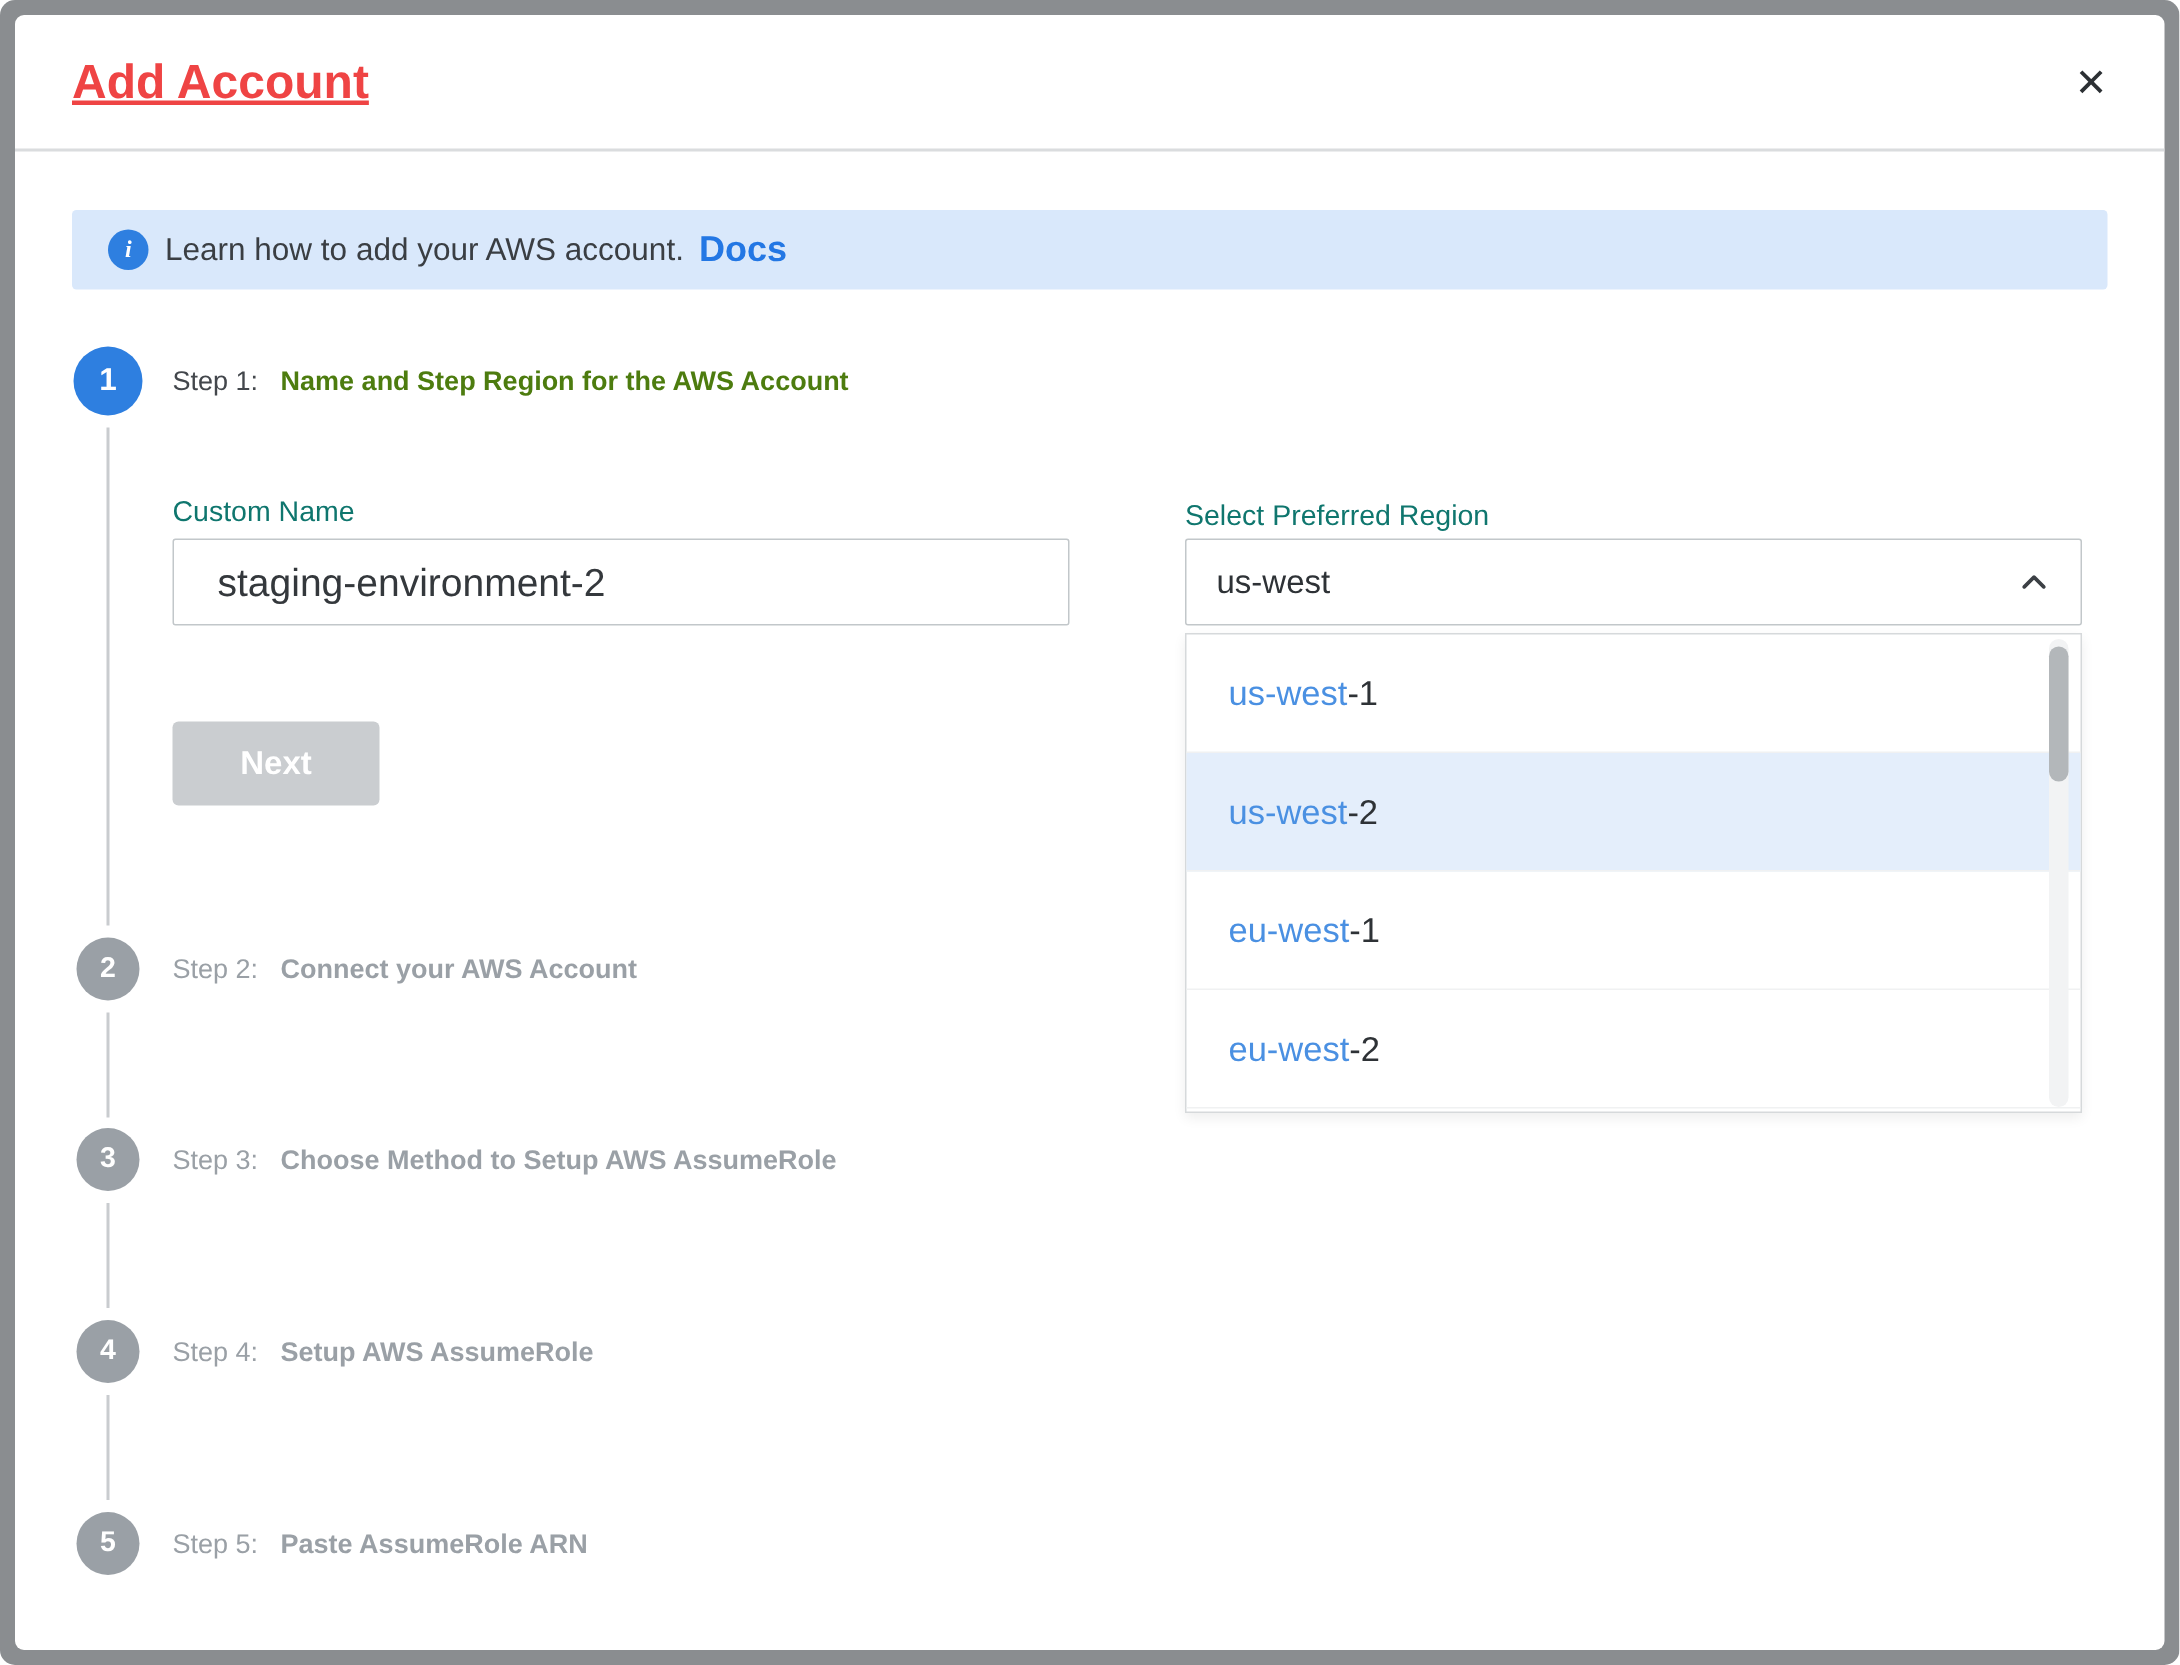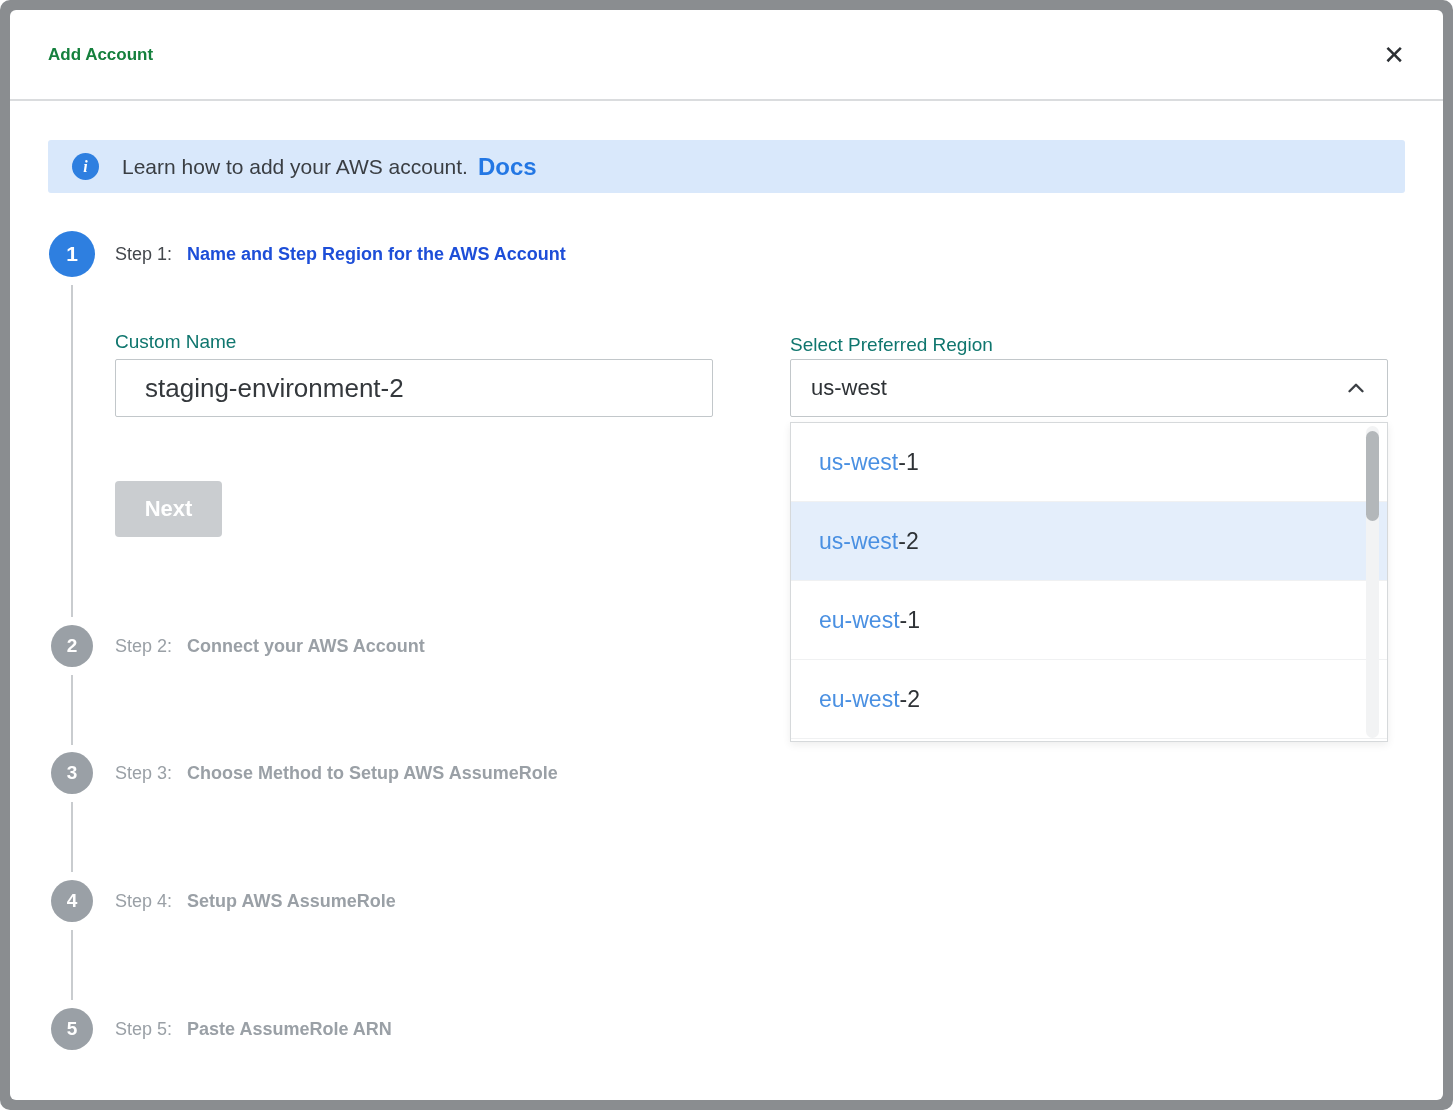--- a/index.html
+++ b/index.html
@@ -1,44 +1,44 @@
 <!DOCTYPE html>
 <html><head>
 <meta charset="utf-8">
 <style>
   html,body{margin:0;padding:0;}
   body{width:1453px;height:1110px;font-family:"Liberation Sans",sans-serif;background:#ffffff;}
   .frame{position:relative;width:1453px;height:1110px;background:#8a8d90;border-radius:10px;overflow:hidden;}
   .modal{position:absolute;left:10px;top:10px;right:10px;bottom:10px;background:#ffffff;border-radius:6px;overflow:hidden;}
 
   .modal-header{position:absolute;left:0;top:0;right:0;height:91px;border-bottom:2px solid #dadcde;display:flex;align-items:center;justify-content:space-between;padding:0 38px;box-sizing:border-box;}
-  .modal-title{font-size:17px;font-weight:700;color:#15803d;}
+  .modal-title{font-size:32px;font-weight:700;color:#ef4444;text-decoration:underline;}
   .close-btn{background:none;border:none;font-size:26px;color:#2c3034;cursor:pointer;padding:0;line-height:1;font-family:"Liberation Sans",sans-serif;}
 
   .banner{position:absolute;left:38px;right:38px;top:130px;height:53px;background:#d9e8fb;border-radius:3px;display:flex;align-items:center;padding-left:24px;box-sizing:border-box;}
   .info-icon{width:27px;height:27px;border-radius:50%;background:#2e7fe0;color:#fff;display:flex;align-items:center;justify-content:center;font-size:16px;font-weight:700;font-family:"Liberation Serif",serif;font-style:italic;flex:0 0 27px;}
-  .banner-text{margin-left:23px;font-size:21px;color:#3a3e43;}
+  .banner-text{margin-left:11px;font-size:21px;color:#3a3e43;}
   .docs-link{margin-left:10px;font-size:24px;font-weight:700;color:#2377e4;text-decoration:none;cursor:pointer;}
 
   .step-circle{position:absolute;border-radius:50%;color:#fff;display:flex;align-items:center;justify-content:center;}
   .step-circle.active{left:39px;top:221px;width:46px;height:46px;background:#2e7fe0;font-size:21px;font-weight:600;}
   .step-circle.inactive{left:41px;width:42px;height:42px;background:#9aa0a6;font-size:19px;font-weight:600;}
 
   .step-header{position:absolute;left:105px;height:46px;display:flex;align-items:center;font-size:18px;white-space:nowrap;}
   .step-label{font-weight:400;margin-right:15px;}
   .step-title{font-weight:700;}
   .step-header.active .step-label{color:#43474c;}
-  .step-header.active .step-title{color:#1d4ed8;}
+  .step-header.active .step-title{color:#4d7c0f;}
   .step-header.inactive .step-label,.step-header.inactive .step-title{color:#9aa0a6;}
 
   .rail{position:absolute;left:61px;width:2px;background:#c9cccf;}
 
   .field-label{position:absolute;font-size:19px;color:#0f766e;}
   .text-input{position:absolute;left:105px;top:349px;width:598px;height:58px;border:1px solid #c2c7ca;border-radius:2px;box-sizing:border-box;font-family:"Liberation Sans",sans-serif;font-size:26px;color:#34383c;padding:0 29px;outline:none;background:#fff;}
-  .next-btn{position:absolute;left:105px;top:471px;width:107px;height:56px;background:#cacdd0;border:none;border-radius:4px;font-family:"Liberation Sans",sans-serif;font-size:22px;font-weight:700;color:#ffffff;cursor:default;}
+  .next-btn{position:absolute;left:105px;top:471px;width:138px;height:56px;background:#cacdd0;border:none;border-radius:4px;font-family:"Liberation Sans",sans-serif;font-size:22px;font-weight:700;color:#ffffff;cursor:default;}
 
   .select-box{position:absolute;left:780px;top:349px;width:598px;height:58px;border:1px solid #c2c7ca;border-radius:2px;box-sizing:border-box;display:flex;align-items:center;justify-content:space-between;padding:0 18px 0 20px;background:#fff;cursor:pointer;}
   .select-value{font-size:22px;color:#2e3236;}
 
   .dropdown{position:absolute;left:780px;top:412px;width:598px;height:320px;background:#fff;border:1px solid #d6d9db;box-sizing:border-box;box-shadow:0 3px 8px rgba(0,0,0,0.07);}
   .option{height:79px;display:flex;align-items:center;padding-left:28px;font-size:23px;border-bottom:1px solid #f0f1f2;cursor:pointer;box-sizing:border-box;}
   .option:last-of-type{border-bottom:none;}
   .option.selected{background:#e4eefb;}
   .opt-match{color:#4a90e2;}
   .opt-rest{color:#2e3236;}

